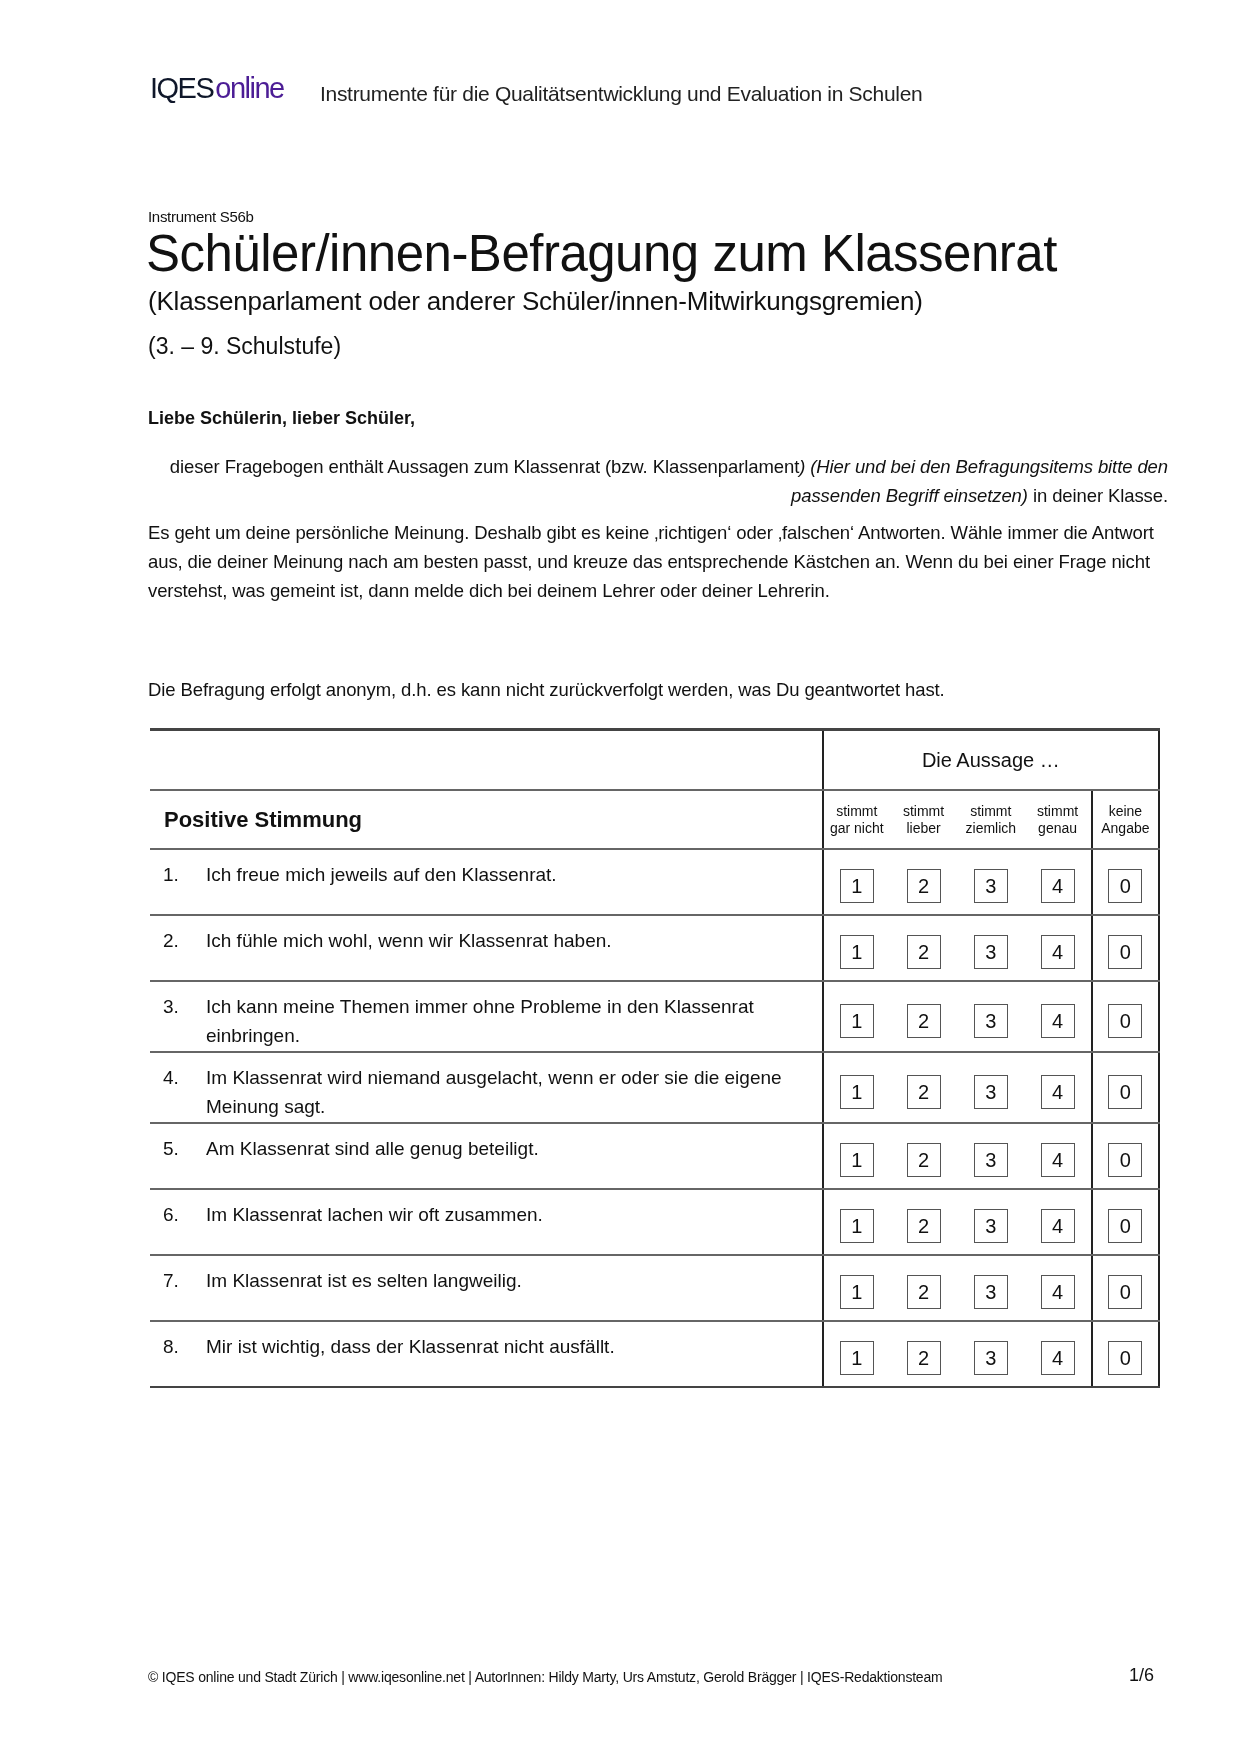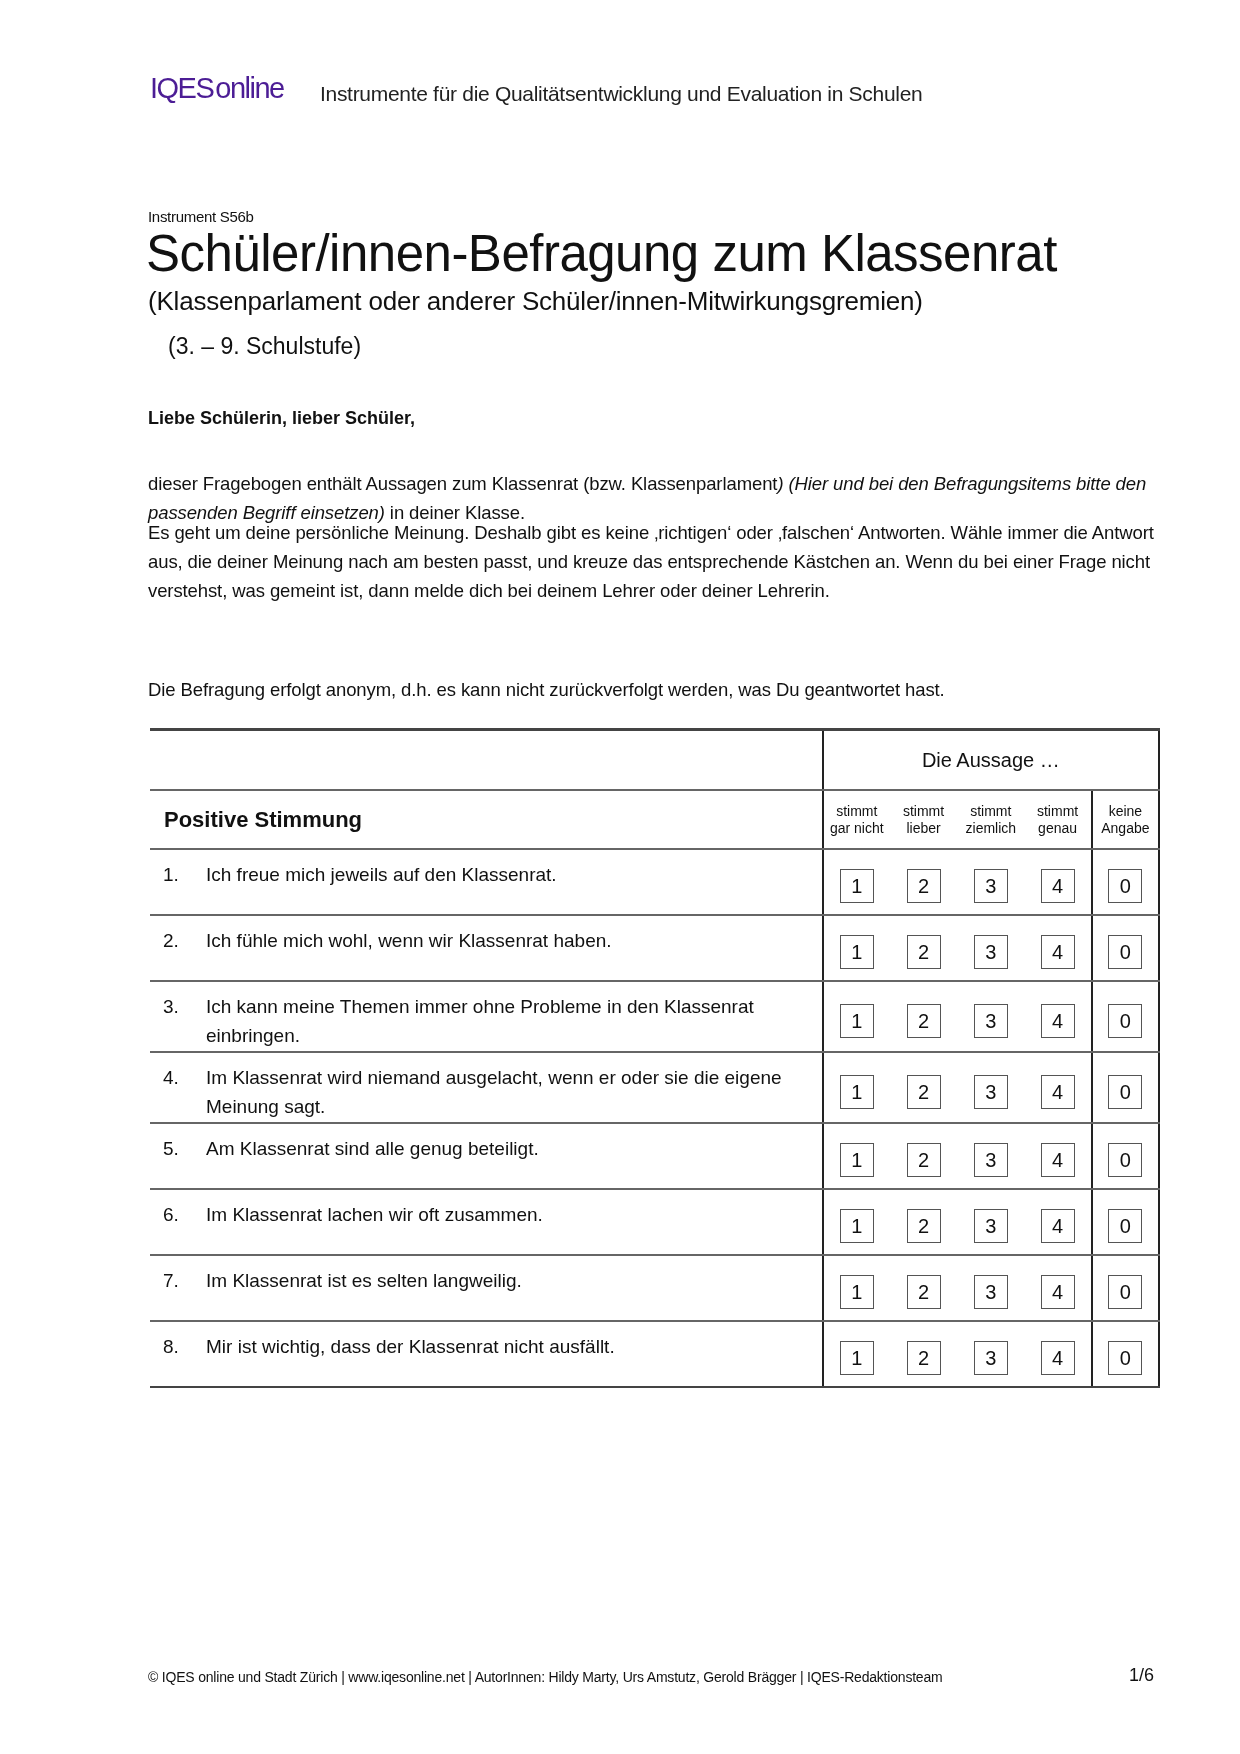--- a/index.html
+++ b/index.html
@@ -1,29 +1,29 @@
 <!DOCTYPE html>
 <html><head>
 <meta charset="utf-8">
 <style>
   html, body { margin: 0; padding: 0; background: #ffffff; }
   body { width: 1240px; height: 1754px; position: relative; overflow: hidden;
          font-family: "Liberation Sans", sans-serif; color: #111; }
   .abs { position: absolute; }
   #brand { left: 150px; top: 74px; font-size: 29px; letter-spacing: -1.5px; line-height: 1; }
-  #brand .iqes { color: #4c1d95; }
+  #brand .iqes { color: #0f172a; }
   #brand .online { color: #6aaa2a; margin-left: 2px; }
   #tagline { left: 320px; top: 82px; font-size: 21px; color: #222; letter-spacing: -0.3px; }
   #instrument { left: 148px; top: 208px; font-size: 15px; letter-spacing: -0.3px; }
   #title { left: 146px; top: 226px; font-size: 51px; letter-spacing: -0.5px; line-height: 1.1; }
   #subtitle { left: 148px; top: 286px; font-size: 26px; letter-spacing: -0.2px; }
-  #grades { left: 148px; top: 333px; font-size: 23px; margin-left: 20px; }
+  #grades { left: 148px; top: 333px; font-size: 23px; }
   #greeting { left: 148px; top: 408px; font-size: 18px; font-weight: bold; }
   .para { left: 148px; width: 1020px; font-size: 18.5px; line-height: 29px; letter-spacing: -0.1px; }
-  #p1 { top: 469px; }
+  #p1 { top: 452px; text-align: right; }
   #p2 { top: 518px; }
   #p3 { top: 675px; }
   .it { font-style: italic; }
 
   #survey { left: 150px; top: 728px; width: 1010px; }
   table { border-collapse: collapse; width: 1010px; table-layout: fixed; font-family: "Liberation Sans", sans-serif; }
   td, th { padding: 0; }
   .top-row td { height: 58px; border-top: 3px solid #444; border-bottom: 2px solid #666; }
   .head-row td { height: 57px; border-bottom: 2px solid #666; }
   .item-row td { border-bottom: 2px solid #666; vertical-align: top; }

